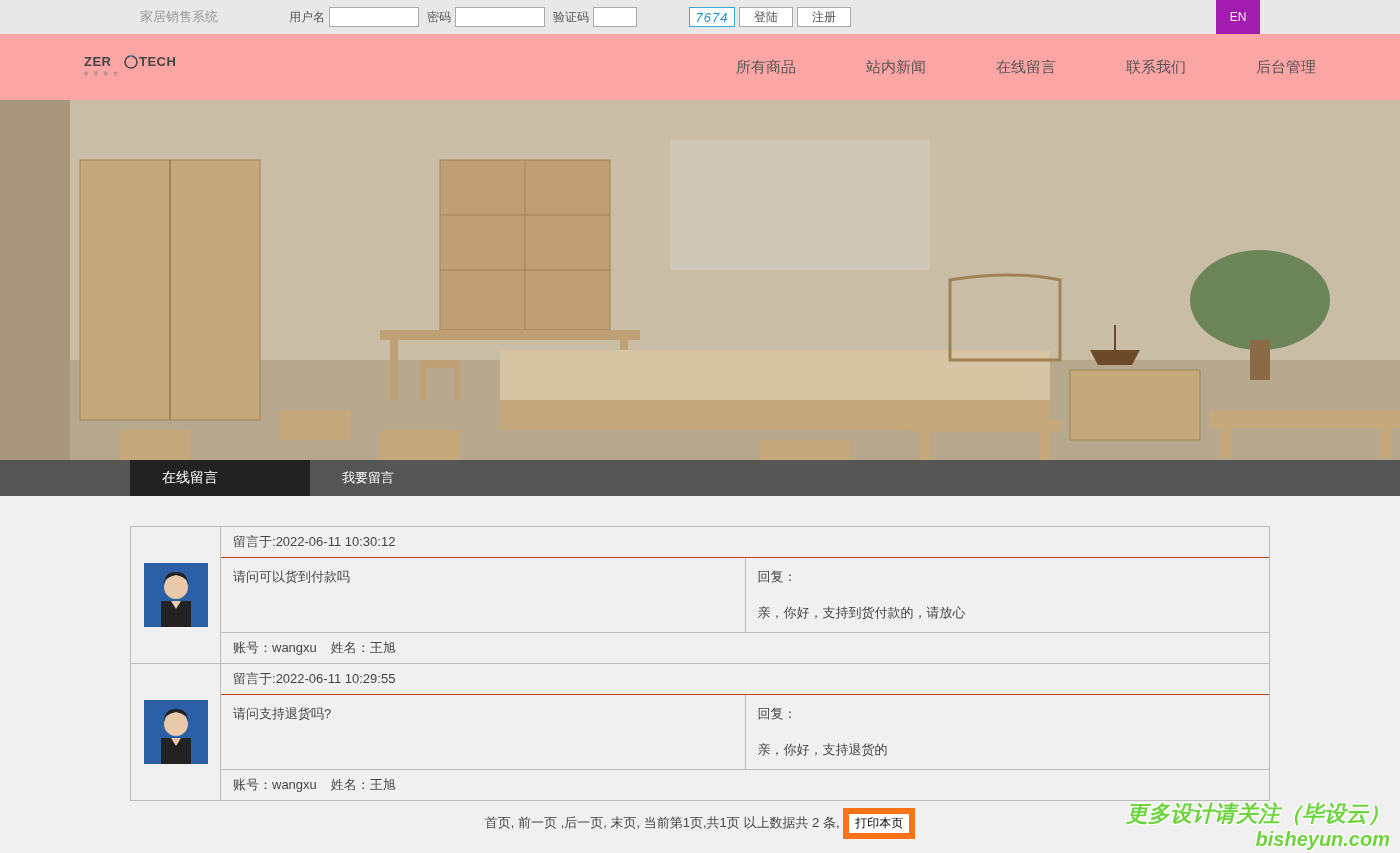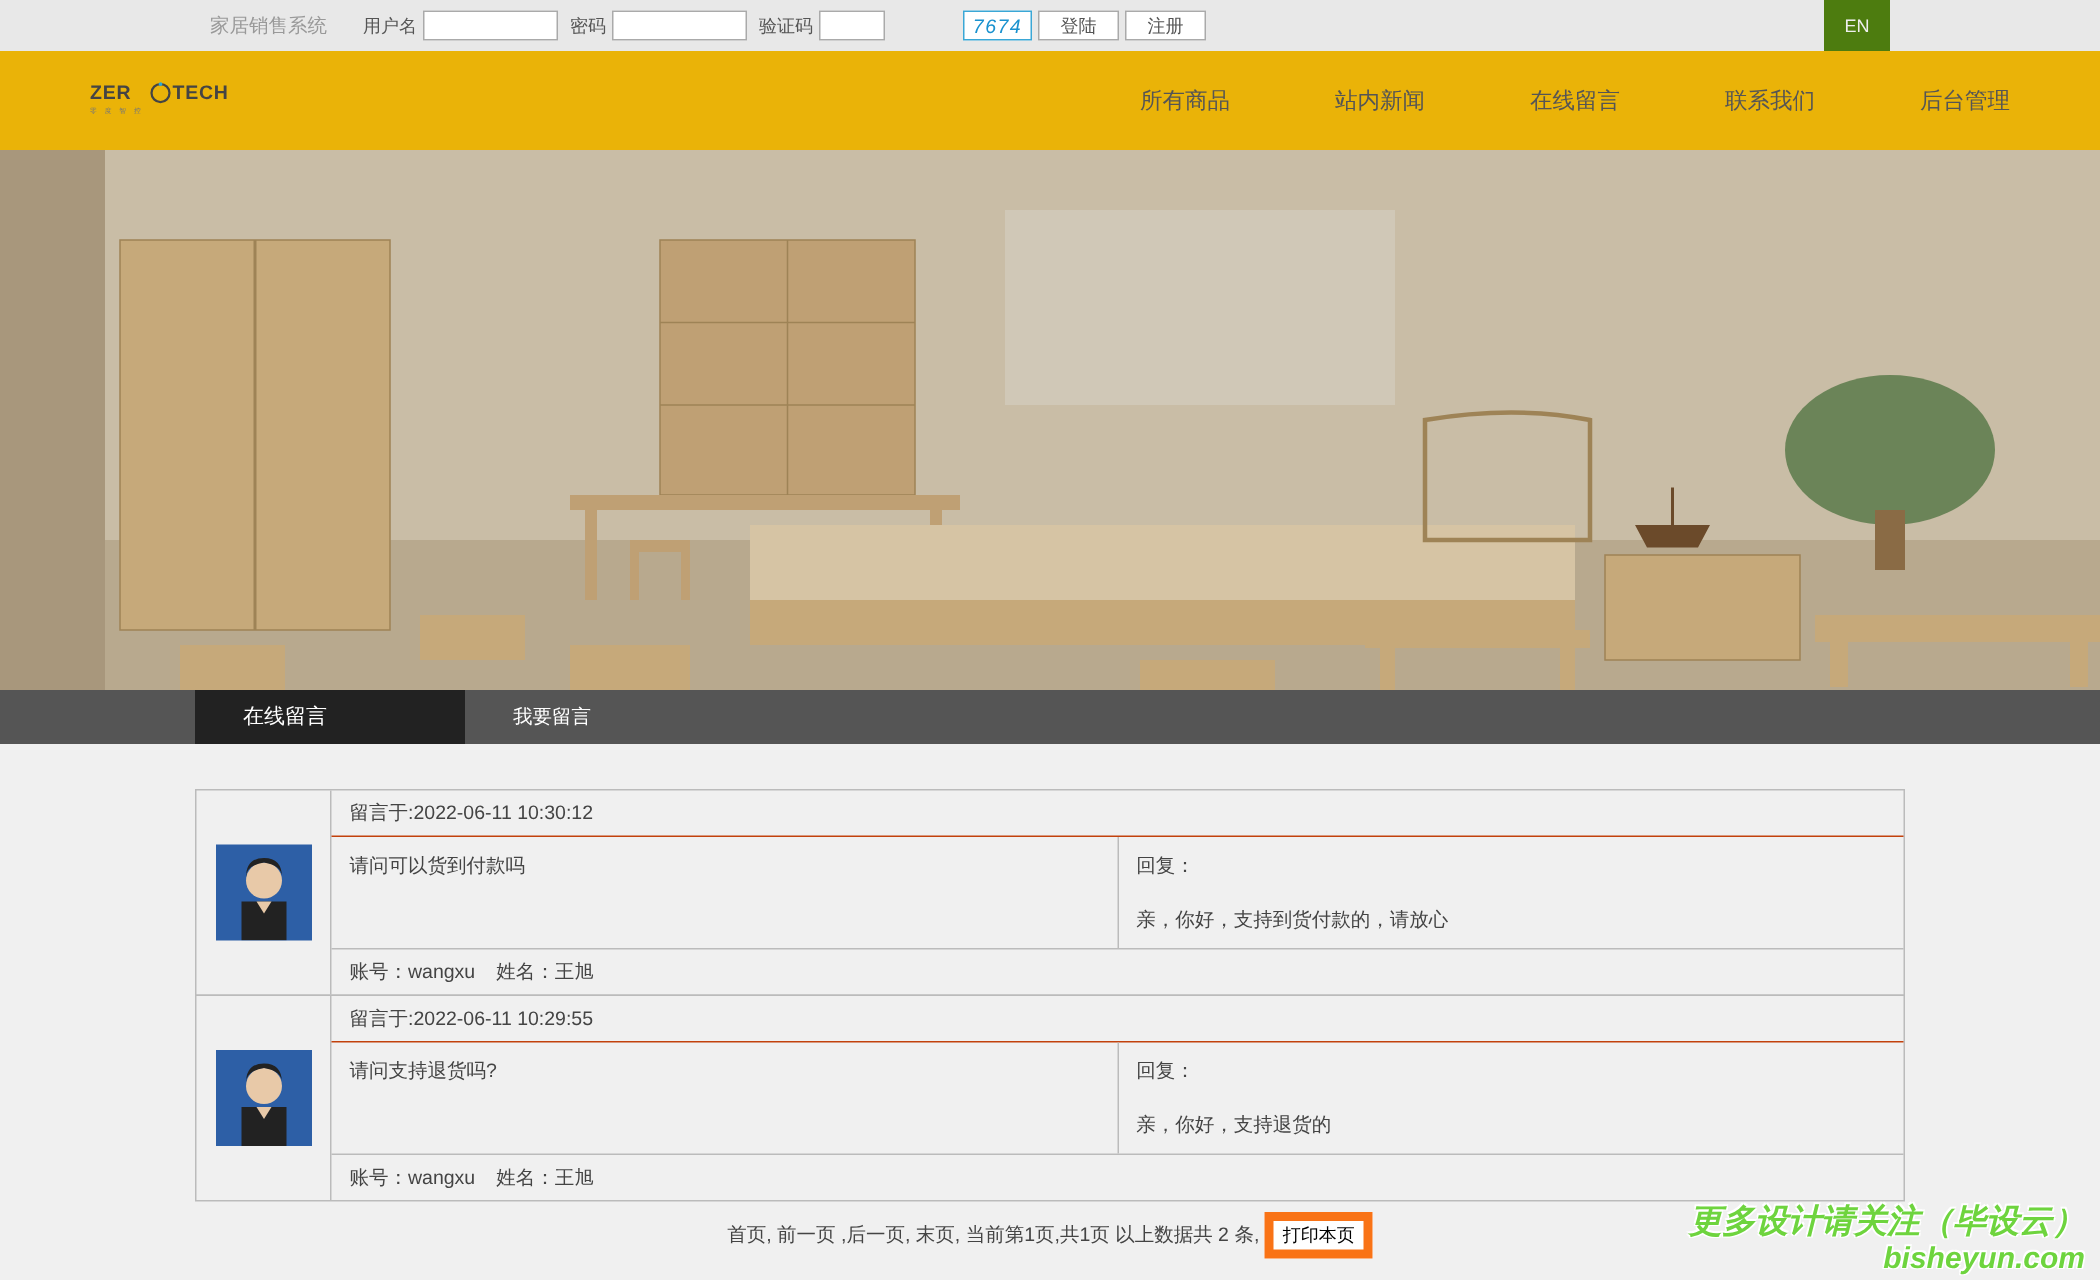--- a/index.html
+++ b/index.html
@@ -1,32 +1,32 @@
 <!DOCTYPE html>
 <html><head>
 <meta charset="utf-8">
 <style>
 * { margin: 0; padding: 0; box-sizing: border-box; }
 body { font-family: "Microsoft YaHei", Arial, sans-serif; background: #f0f0f0; font-size: 13px; color: #333; width: 1400px; }
 
 
-.topbar { background: #e8e8e8; height: 34px; display: flex; align-items: center; padding: 0 140px; position: relative; }
+.topbar { background: #e8e8e8; height: 34px; display: flex; align-items: center; padding: 0 140px; position: relative; gap: 47px; }
 .system-name { color: #999; font-size: 13px; margin-right: 20px; }
 .login-form { display: flex; align-items: center; gap: 4px; font-size: 12px; color: #555; }
 .login-form label { margin-left: 4px; }
 .login-form input[type="text"], .login-form input[type="password"] { border: 1px solid #aaa; height: 20px; font-size: 12px; padding: 0 2px; }
 .inp-user { width: 90px; }
 .inp-pass { width: 90px; }
 .inp-captcha { width: 44px; }
 .captcha-img { border: 1px solid #3aa7d6; height: 20px; width: 46px; display: inline-flex; align-items: center; justify-content: center; color: #1a92cf; font-weight: normal; font-style: italic; letter-spacing: 1px; font-size: 13px; background: #fff; margin-left: 48px; }
 .btn-small { border: 1px solid #aaa; background: #fff; height: 20px; font-size: 12px; padding: 0 14px; cursor: pointer; color: #555; }
-.lang-box { position: absolute; right: 140px; top: 0; background: #4d7c0f; color: #eee; width: 44px; height: 34px; display: flex; align-items: center; justify-content: center; font-size: 12px; }
-
-
-.header { background: #eab308; height: 66px; display: flex; align-items: center; padding: 0 60px; }
+.lang-box { position: absolute; right: 140px; top: 0; background: #a21caf; color: #eee; width: 44px; height: 34px; display: flex; align-items: center; justify-content: center; font-size: 12px; }
+
+
+.header { background: #fca5a5; height: 66px; display: flex; align-items: center; padding: 0 84px; }
 .logo-wrap { flex: 1; }
 .logo-svg { width: 150px; height: 40px; }
 .nav { display: flex; gap: 70px; }
 .nav a { color: #555; text-decoration: none; font-size: 15px; }
 
 
 .hero { width: 100%; height: 360px; background: #b5a58d; position: relative; overflow: hidden; }
 .hero svg { width: 100%; height: 100%; }
 
 

